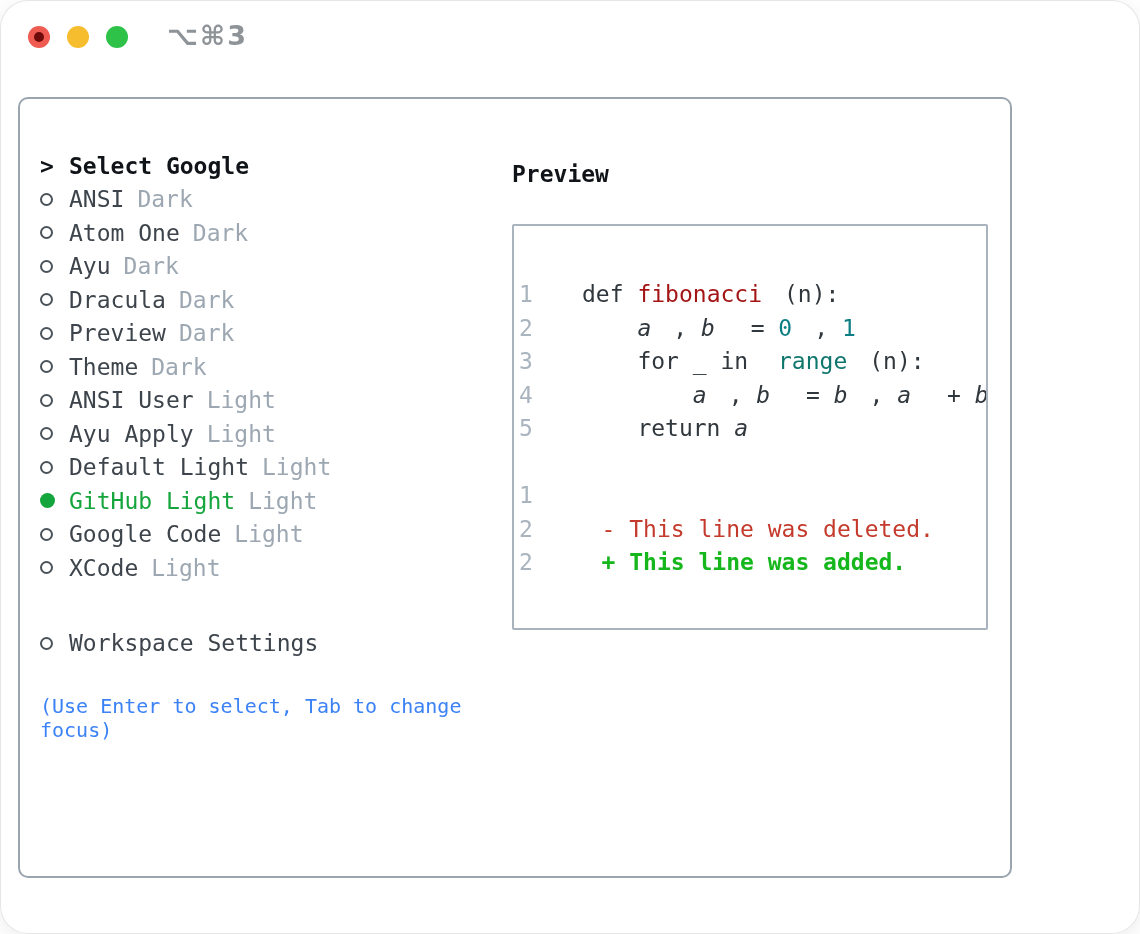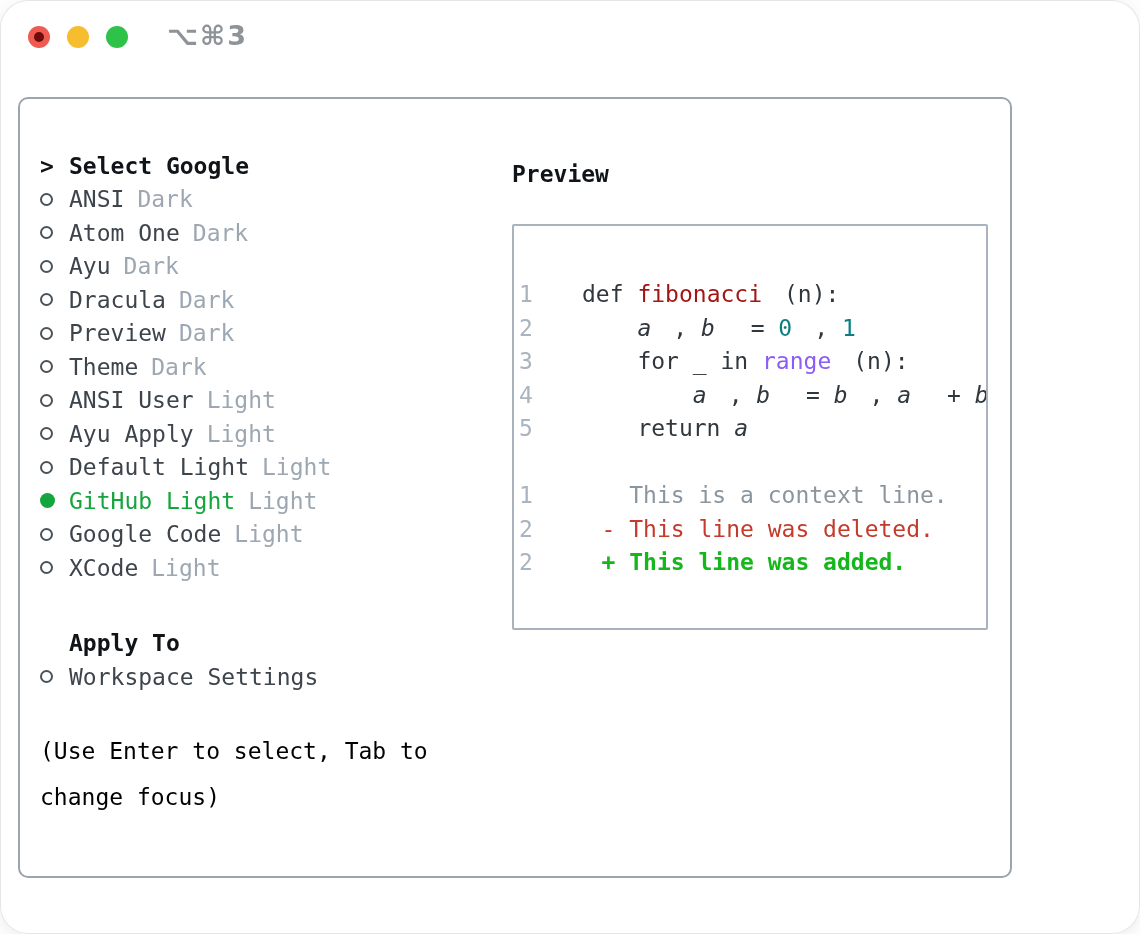--- a/index.html
+++ b/index.html
@@ -32,35 +32,35 @@
   .marker{display:inline-flex;align-items:center;width:29px;flex:0 0 29px;}
   .prompt{font-weight:700;color:#101418;}
   .heading{font-weight:700;color:#101418;}
   .radio{width:13px;height:13px;border:2px solid #4a525a;border-radius:50%;box-sizing:border-box;}
   .radio.sel{width:15px;height:15px;border:none;background:#14a53c;}
   .opt-label{color:#3d444b;}
   .opt-label.sel{color:#14a53c;}
   .opt-tag{color:#9ca7b2;margin-left:13px;}
   .apply-block{margin-top:42px;}
   .hint{
-    margin-top:34px;width:424px;font-size:23px;line-height:46px;
-    color:#000000;white-space:normal;
+    margin-top:34px;width:424px;font-size:20px;line-height:24px;
+    color:#3b82f6;white-space:normal;
   }
   
   .preview-box{
     margin-top:33px;width:476px;height:406px;box-sizing:border-box;
     border:2px solid #a9b3bd;border-radius:2px;background:#fff;
     padding:52px 0 0 5px;overflow:hidden;
   }
   .pline{display:flex;height:33.5px;align-items:center;font-size:23px;white-space:pre;}
   .ln{display:inline-block;width:41px;flex:0 0 41px;color:#a9b4bf;}
   .seg-plain{color:#30373d;margin-left:22px;}
   .seg-func{color:#a31515;}
   .seg-num{color:#0d7e84;}
-  .seg-builtin{color:#8b5cf6;}
+  .seg-builtin{color:#0f766e;margin-left:16px;}
   .seg-var{color:#30373d;font-style:italic;}
   .seg-context{color:#8b959e;}
   .seg-deleted{color:#c43a2c;}
   .seg-added{color:#16b71c;font-weight:bold;}
 </style>
 </head>
 <body>
 
 <div class="window">
 
@@ -89,43 +89,39 @@
           <div class="row"><span class="marker"><span class="radio"></span></span><span class="opt-label">Theme</span><span class="opt-tag">Dark</span></div>
           <div class="row"><span class="marker"><span class="radio"></span></span><span class="opt-label">ANSI User</span><span class="opt-tag">Light</span></div>
           <div class="row"><span class="marker"><span class="radio"></span></span><span class="opt-label">Ayu Apply</span><span class="opt-tag">Light</span></div>
           <div class="row"><span class="marker"><span class="radio"></span></span><span class="opt-label">Default Light</span><span class="opt-tag">Light</span></div>
           <div class="row"><span class="marker"><span class="radio sel"></span></span><span class="opt-label sel">GitHub Light</span><span class="opt-tag">Light</span></div>
           <div class="row"><span class="marker"><span class="radio"></span></span><span class="opt-label">Google Code</span><span class="opt-tag">Light</span></div>
           <div class="row"><span class="marker"><span class="radio"></span></span><span class="opt-label">XCode</span><span class="opt-tag">Light</span></div>
         </div>
 
       <div class="apply-block">
-        <div class="row">
-          <span class="marker"></span>
-          <span class="heading">Apply To</span>
-        </div>
         <div id="apply-options">
             <div class="row"><span class="marker"><span class="radio"></span></span><span class="opt-label">Workspace Settings</span></div>
           </div>
       </div>
 
       <div class="hint">(Use Enter to select, Tab to change focus)</div>
     </div>
 
     <div class="right-col">
       <div class="row">
         <span class="heading">Preview</span>
       </div>
       <div class="preview-box" id="preview-box">
           <div class="pline"><span class="ln">1</span><span class="seg-plain">def </span><span class="seg-func">fibonacci</span><span class="seg-plain">(n):</span></div>
           <div class="pline"><span class="ln">2</span><span class="seg-plain">    </span><span class="seg-var">a</span><span class="seg-plain">, </span><span class="seg-var">b</span><span class="seg-plain"> = </span><span class="seg-num">0</span><span class="seg-plain">, </span><span class="seg-num">1</span></div>
           <div class="pline"><span class="ln">3</span><span class="seg-plain">    for _ in </span><span class="seg-builtin">range</span><span class="seg-plain">(n):</span></div>
           <div class="pline"><span class="ln">4</span><span class="seg-plain">        </span><span class="seg-var">a</span><span class="seg-plain">, </span><span class="seg-var">b</span><span class="seg-plain"> = </span><span class="seg-var">b</span><span class="seg-plain">, </span><span class="seg-var">a</span><span class="seg-plain"> + </span><span class="seg-var">b</span></div>
           <div class="pline"><span class="ln">5</span><span class="seg-plain">    return </span><span class="seg-var">a</span></div>
           <div class="pline"><span class="ln"></span></div>
-          <div class="pline"><span class="ln">1</span><span class="seg-context">     This is a context line.</span></div>
+          <div class="pline"><span class="ln">1</span></div>
           <div class="pline"><span class="ln">2</span><span class="seg-deleted">   - This line was deleted.</span></div>
           <div class="pline"><span class="ln">2</span><span class="seg-added">   + This line was added.</span></div>
         </div>
     </div>
 
   </div>
 </div>
 
 </body></html>

